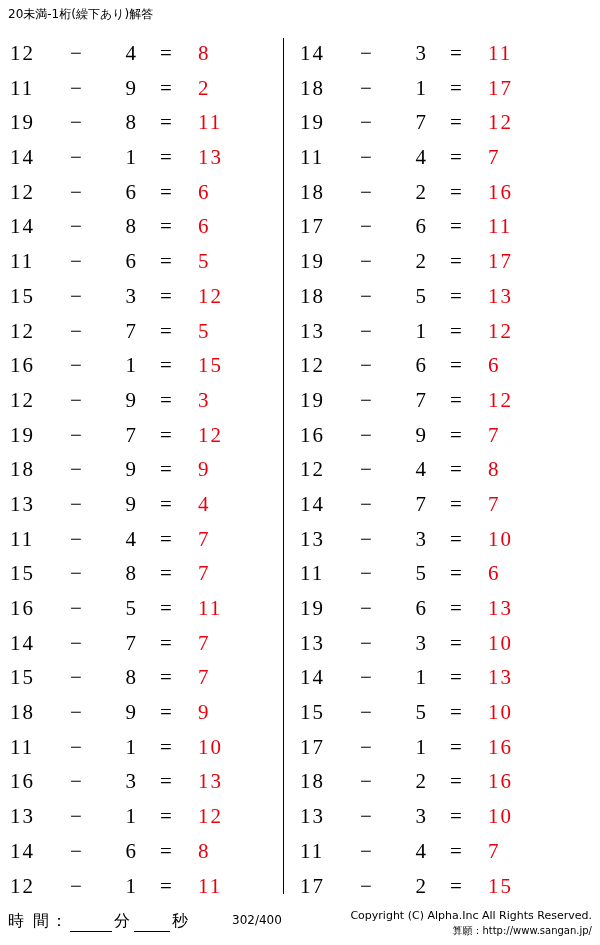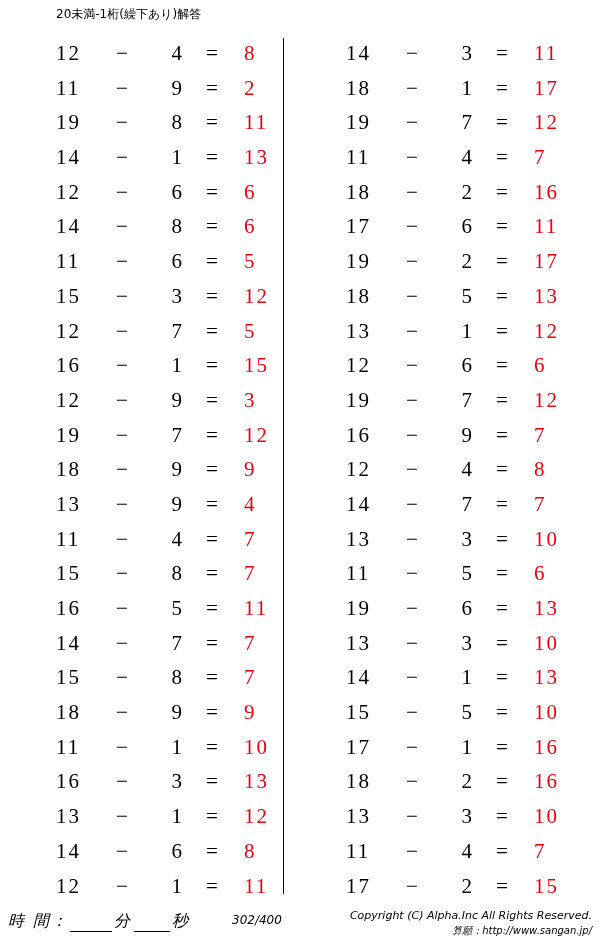--- a/index.html
+++ b/index.html
@@ -30,21 +30,20 @@
     height: 36px;
   }
   .header-title {
     position: absolute;
     left: 8px;
     top: 6px;
     font-size: 12px;
     font-family: "DejaVu Sans", sans-serif;
     letter-spacing: 0px;
     white-space: nowrap;
-    margin-left: 48px;
   }
   .name-block {
     position: absolute;
     left: 292px;
     top: 2px;
     width: 300px;
     height: 28px;
   }
   .name-label {
     position: absolute;
@@ -99,21 +98,20 @@
     width: 283px;
     height: 868px;
   }
   .col-left { left: 0px; }
   .col-right { left: 290px; }
 
   .row {
     position: relative;
     height: 34.7px;
     display: block;
-    margin-left: 46px;
   }
   .cell {
     position: absolute;
     font-size: 21px;
     font-family: "Liberation Serif", serif;
     line-height: 34.7px;
     color: #000;
     letter-spacing: 2px;
   }
   .op1 { left: 10px; width: 44px; text-align: left; }
@@ -126,21 +124,20 @@
     text-align: left;
     color: #e8000d;
   }
   
   .footer {
     position: absolute;
     left: 0;
     top: 903px;
     width: 600px;
     height: 42px;
-    font-style: italic;
   }
   .time-label {
     position: absolute;
     left: 8px;
     top: 8px;
     font-size: 16px;
     font-family: "DejaVu Sans", sans-serif;
     letter-spacing: 2px;
     white-space: nowrap;
   }

